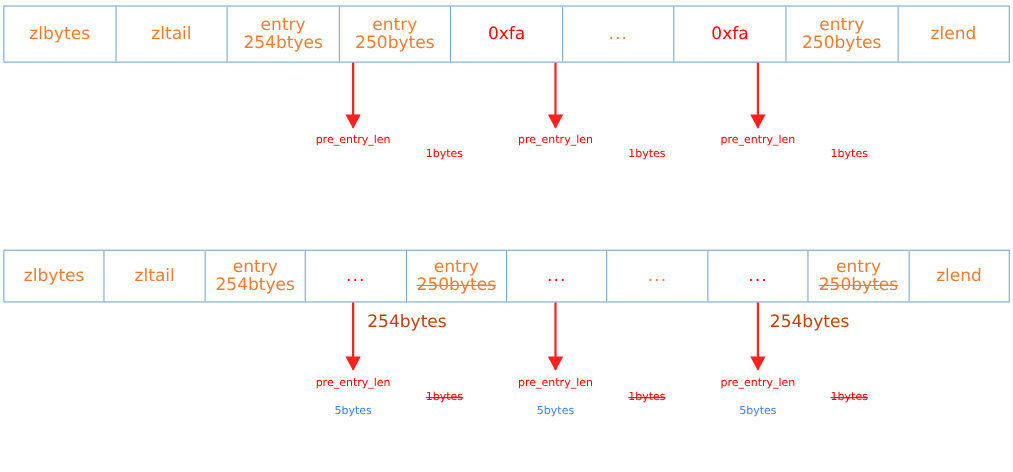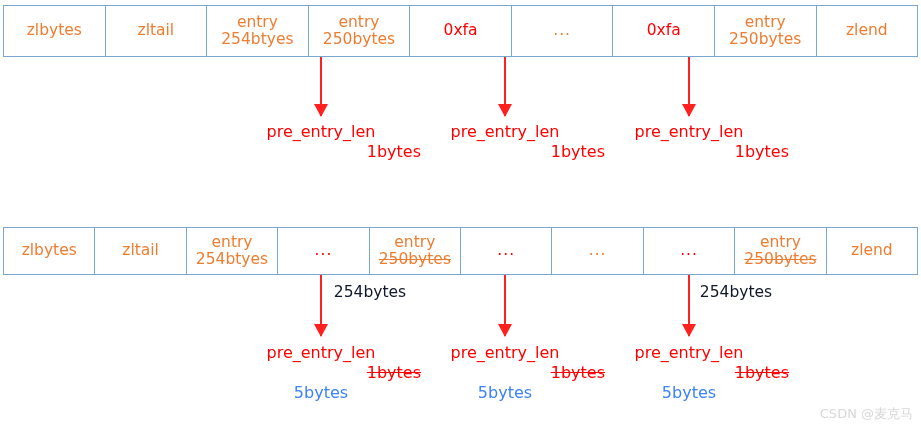--- a/index.html
+++ b/index.html
@@ -36,42 +36,42 @@
   .l1,.l2{display:block;white-space:nowrap;}
   .orange{color:#ED7D31;font-size:15.5px;}
   .red{color:#FF0000;font-size:15.5px;}
   .dots-red{color:#FF0000;font-size:15.5px;letter-spacing:1px;}
   .dots-orange{color:#ED7D31;font-size:15.5px;letter-spacing:1px;}
   .strike{text-decoration:line-through;}
 
   
   .blue-note{
     position:absolute;
-    color:#0f172a;font-size:15.5px;white-space:nowrap;
+    color:#c2410c;font-size:15.5px;white-space:nowrap;
     text-align:center;
   }
 
   
   .arrow{position:absolute;width:14px;}
   .arrow .shaft{
     position:absolute;left:6px;top:0;width:2px;height:100%;
     background:#FF2020;
   }
   .arrow .head{
     position:absolute;left:0;bottom:-1px;
     width:0;height:0;
     border-left:7px solid transparent;
     border-right:7px solid transparent;
     border-top:13px solid #FF2020;
   }
 
   
   .annot{
     position:absolute;text-align:center;white-space:nowrap;
-    color:#FF0000;font-size:16px;line-height:1.25;
+    color:#FF0000;font-size:10px;line-height:1.25;
   }
   .annot .name{display:block;}
   .annot .size{display:block;text-align:right;}
   .annot .fix{display:block;color:#3b82f6;}
 
   
   .watermark{
     position:absolute;right:8px;bottom:6px;
     color:#D8D8D8;font-size:13px;white-space:nowrap;
     user-select:none;
@@ -199,14 +199,13 @@
       </div>
       <div class="annot" style="left: 589px; top: 343px; width: 200px;">
         <span class="name">pre_entry_len</span>
         <span class="size strike">1bytes</span>
         <span class="fix">5bytes</span>
       </div>
       <div class="blue-note" style="left: 280px; top: 283px; width: 180px;">254bytes</div>
       <div class="blue-note" style="left: 646px; top: 283px; width: 180px;">254bytes</div>
     </div>
 
-  <div class="watermark">CSDN @麦克马</div>
 </div>
 
 </body></html>

